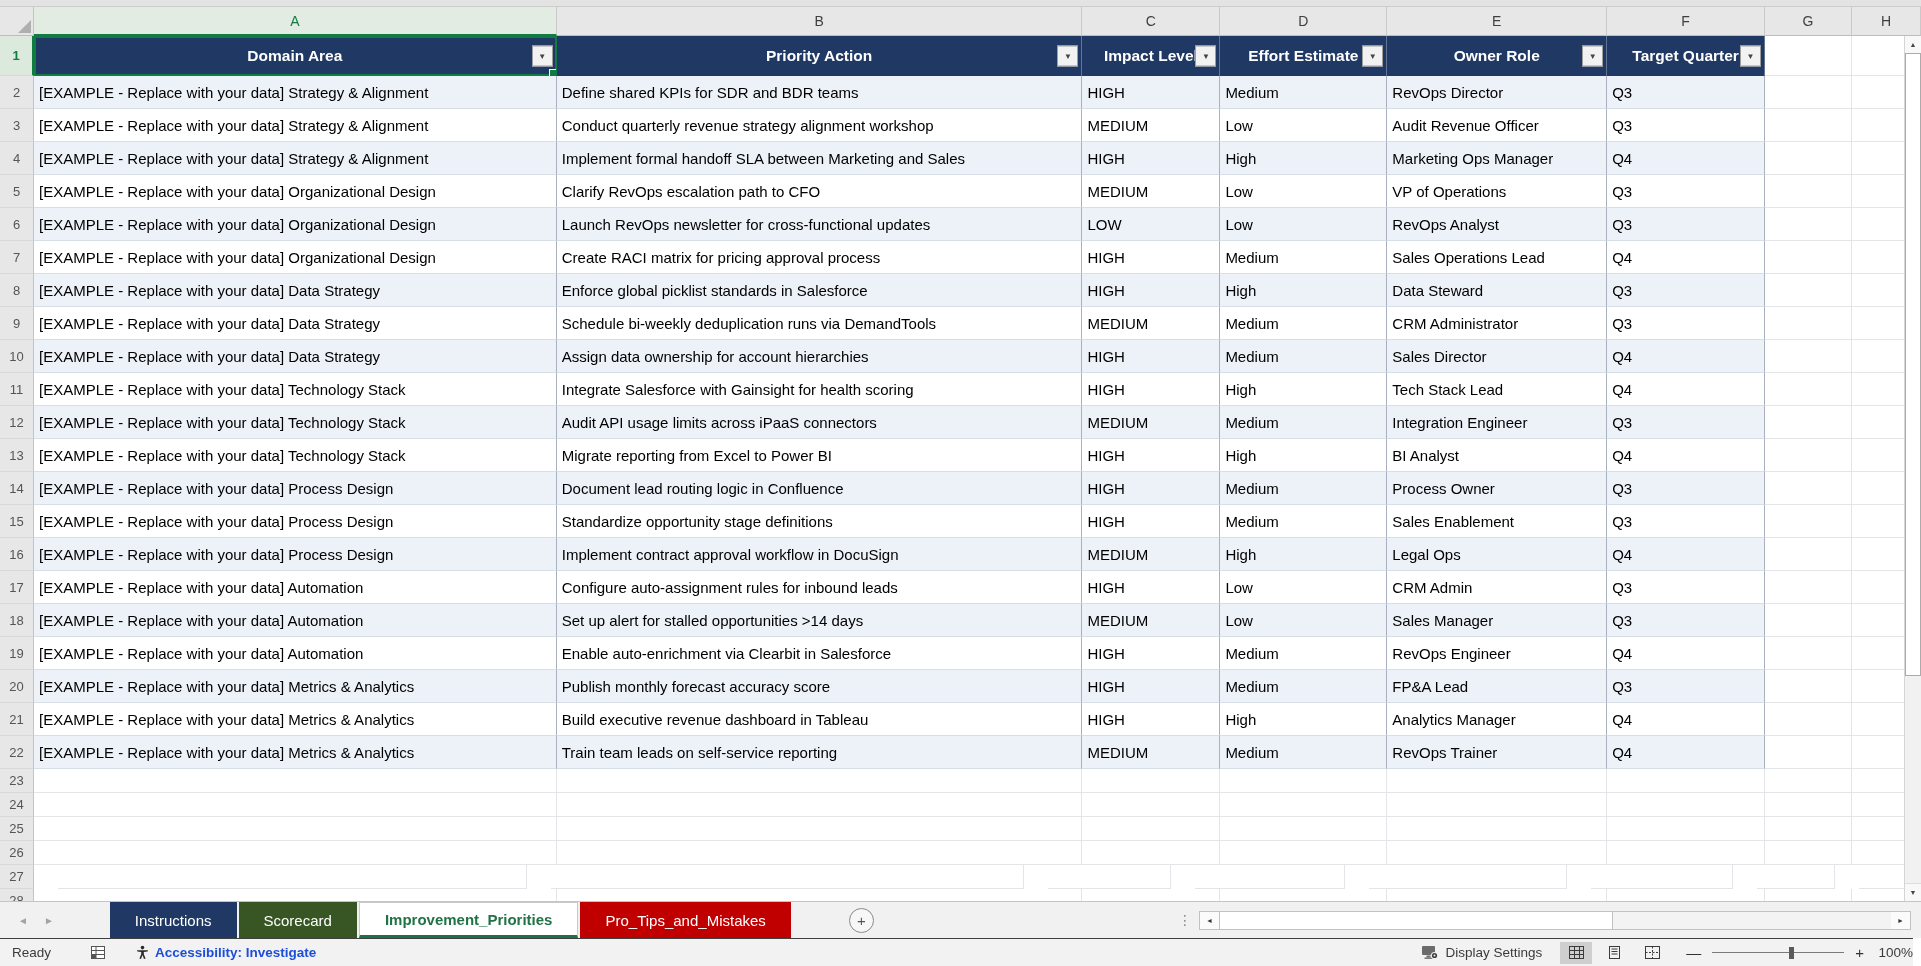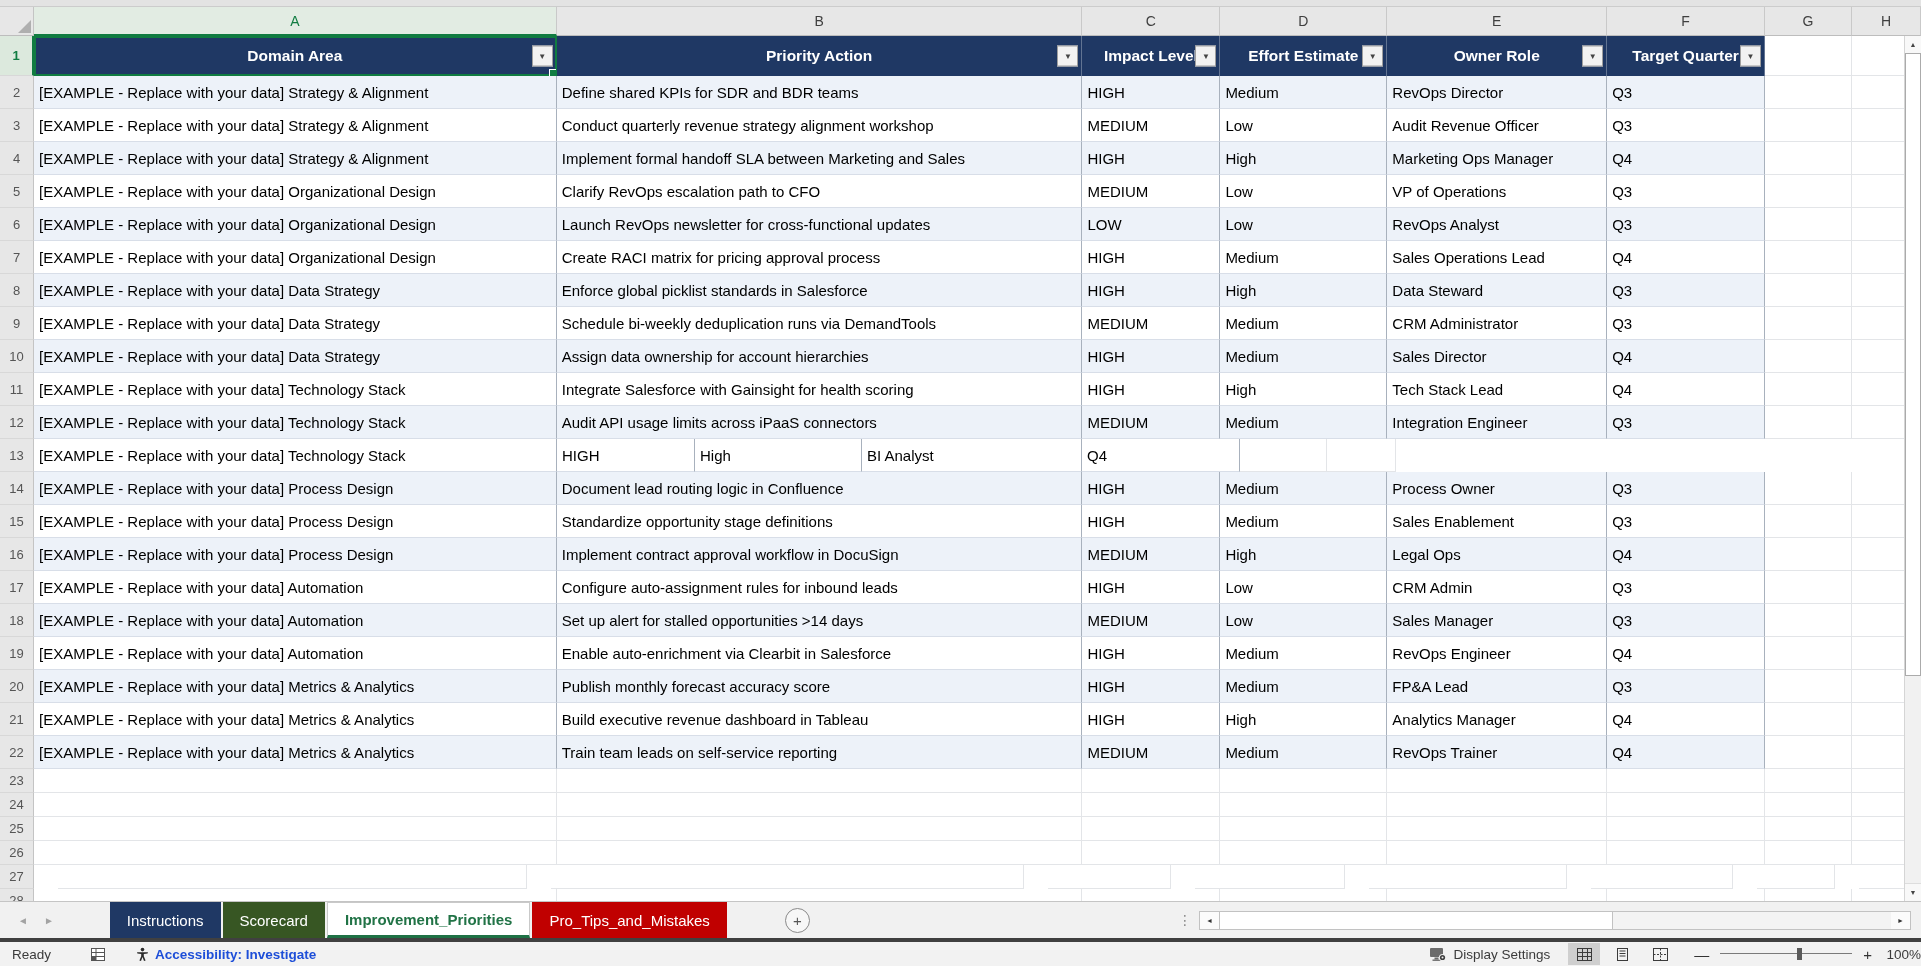--- a/index.html
+++ b/index.html
@@ -50,36 +50,36 @@
             background:#F8F8F8;border-bottom:1px solid #DDD;}
   .vs-arrow.down{position:absolute;bottom:0;left:0;right:0;border-top:1px solid #DDD;border-bottom:none;}
   .vs-thumb{position:absolute;top:17px;left:0;right:0;height:72%;background:#fff;
             border:1px solid #ABABAB;box-sizing:border-box;}
 
   
   .tabbar{position:absolute;left:0;right:0;bottom:28px;height:37px;background:#F1F1F1;
           border-top:1px solid #C5C5C5;display:flex;align-items:stretch;font-size:15px;box-sizing:border-box;}
   .navarrows{display:flex;align-items:center;gap:16px;padding:0 12px 0 18px;color:#A3A3A3;font-size:10px;}
   .tabs{display:flex;align-items:stretch;margin-left:44px;}
-  .tab{display:flex;align-items:center;padding:0 17px;margin-right:2px;}
+  .tab{display:flex;align-items:center;padding:0 25px;margin-right:2px;}
   .tab-active{background:#fff;color:var(--at);font-weight:bold;border:1px solid #C9C9C9;
               border-bottom:3px solid #1E7145;box-sizing:border-box;}
   .addtab{width:23px;height:23px;border:1px solid #8A8A8A;border-radius:50%;display:flex;align-items:center;
           justify-content:center;align-self:center;margin-left:56px;color:#555;font-size:15px;background:#F7F7F7;}
   .hscroll-group{margin-left:auto;display:flex;align-items:center;gap:7px;padding-right:10px;}
   .dots{color:#8A8A8A;font-size:14px;}
   .hscroll{width:712px;height:19px;border:1px solid #C2C2C2;background:#F3F3F3;display:flex;
            align-items:stretch;box-sizing:border-box;}
   .hs-arrow{width:19px;display:flex;align-items:center;justify-content:center;font-size:7px;color:#333;background:#FBFBFB;}
   .hs-thumb{width:392px;background:#fff;border-left:1px solid #C2C2C2;border-right:1px solid #C2C2C2;}
   .hs-rest{flex:1;}
 
   
-  .statusbar{position:absolute;left:0;right:0;bottom:0;height:28px;background:#F2F2F2;
-             border-top:4px solid #404040;display:flex;align-items:center;font-size:13.5px;color:#3B3B3B;
+  .statusbar{position:absolute;left:0;right:8px;bottom:0;height:28px;background:#F2F2F2;
+             border-top:1px solid #404040;display:flex;align-items:center;font-size:13.5px;color:#3B3B3B;
              box-sizing:border-box;}
   .sb-ready{margin-left:12px;}
   .sb-macro{margin-left:40px;display:flex;align-items:center;}
   .sb-access{margin-left:30px;display:flex;align-items:center;gap:5px;font-weight:bold;color:#1d4ed8;}
   .sb-right{margin-left:auto;display:flex;align-items:center;gap:18px;padding-right:0;justify-content:center;}
   .sb-disp{display:flex;align-items:center;gap:6px;}
   .viewbtns{display:flex;align-items:center;gap:6px;}
   .vbtn{width:32px;height:22px;display:flex;align-items:center;justify-content:center;}
   .vbtn.active{background:#CFCFCF;}
   .zoomctl{display:flex;align-items:center;gap:11px;}
@@ -273,20 +273,21 @@
         <div class="tdcell band" style="width: 138px;">MEDIUM</div>
         <div class="tdcell band" style="width: 167px;">Medium</div>
         <div class="tdcell band" style="width: 220px;">Integration Engineer</div>
         <div class="tdcell band" style="width: 158px;">Q3</div>
         <div class="gcell" style="width: 87px;"></div>
         <div class="gcell" style="width: 69px;"></div>
       </div>
       <div class="row" style="height: 33px;">
         <div class="gut" style="width: 34px;">13</div>
         <div class="tdcell" style="width: 523px;">[EXAMPLE - Replace with your data] Technology Stack</div>
+        <div class="tdcell" style="width: 526px;">Migrate reporting from Excel to Power BI</div>
         <div class="tdcell" style="width: 138px;">HIGH</div>
         <div class="tdcell" style="width: 167px;">High</div>
         <div class="tdcell" style="width: 220px;">BI Analyst</div>
         <div class="tdcell" style="width: 158px;">Q4</div>
         <div class="gcell" style="width: 87px;"></div>
         <div class="gcell" style="width: 69px;"></div>
       </div>
       <div class="row" style="height: 33px;">
         <div class="gut" style="width: 34px;">14</div>
         <div class="tdcell band" style="width: 523px;">[EXAMPLE - Replace with your data] Process Design</div>

